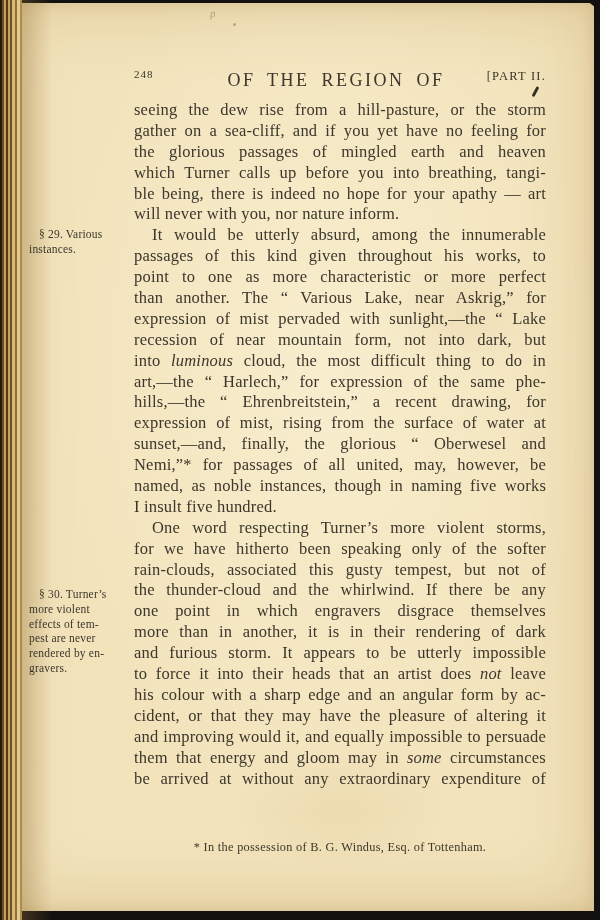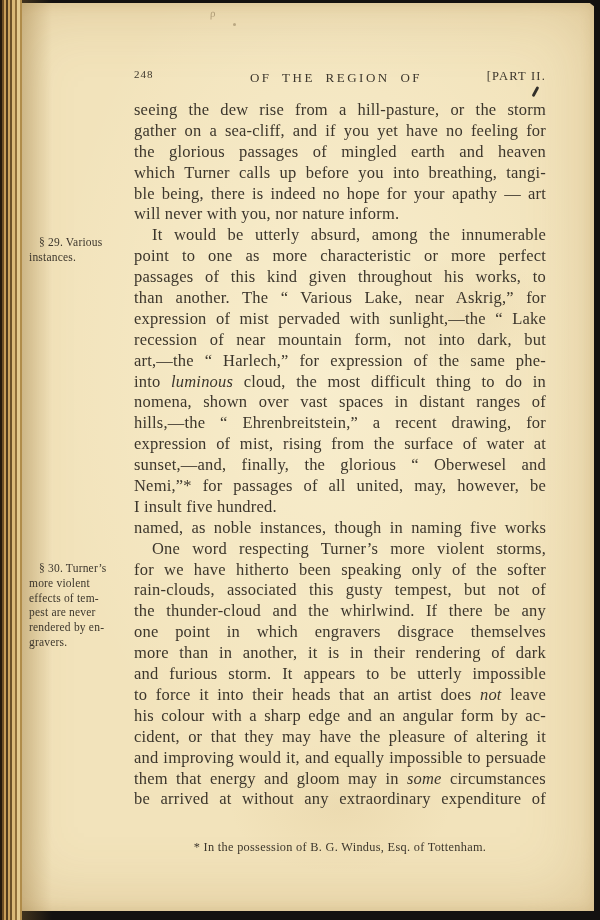--- a/index.html
+++ b/index.html
@@ -47,40 +47,40 @@
   .ink-tick{
     position:absolute;left:534px;top:83px;width:2.5px;height:11px;border-radius:2px;
     background:#33302a;transform:rotate(28deg);
   }
   .running-head{
     position:absolute;left:134px;width:412px;top:65px;height:20px;
   }
   .pagenum{position:absolute;left:0;top:0;font-size:11px;letter-spacing:1px;}
   .head-center{
     position:absolute;left:-8px;right:0;top:2px;text-align:center;
-    font-size:13px;letter-spacing:2.5px;word-spacing:5px;
+    font-size:18px;letter-spacing:2.5px;word-spacing:5px;
   }
   .head-right{position:absolute;right:0;top:1px;font-size:12.5px;letter-spacing:1.2px;}
   .body-text{
     position:absolute;left:134px;width:412px;top:97px;
     font-size:16.5px;letter-spacing:.2px;
   }
   .line{
     height:20.9px;line-height:20.9px;white-space:nowrap;
     text-align:justify;text-align-last:justify;text-justify:inter-word;
   }
   .line.short{text-align-last:left;}
   .para.indent .line:first-child{text-indent:18px;}
   .margin-note{
     position:absolute;left:29px;width:101px;
     font-size:11.5px;line-height:14.8px;letter-spacing:.2px;
   }
   .margin-note .mline:first-child{text-indent:10px;}
-  .note-0{top:224px;margin-top:8px;}
-  .note-1{top:558px;}
+  .note-0{top:224px;}
+  .note-1{top:584px;}
   .footnote{
     position:absolute;left:134px;width:412px;top:837px;
     font-size:12.3px;letter-spacing:.3px;text-align:center;
   }
 </style>
 </head>
 <body>
 
 <div class="scan">
   <div class="page">
@@ -114,34 +114,33 @@
         <div class="para">
           <div class="line">seeing the dew rise from a hill-pasture, or the storm</div>
           <div class="line">gather on a sea-cliff, and if you yet have no feeling for</div>
           <div class="line">the glorious passages of mingled earth and heaven</div>
           <div class="line">which Turner calls up before you into breathing, tangi-</div>
           <div class="line">ble being, there is indeed no hope for your apathy — art</div>
           <div class="line short">will never with you, nor nature inform.</div>
         </div>
         <div class="para indent">
           <div class="line">It would be utterly absurd, among the innumerable</div>
+          <div class="line">passages of this kind given throughout his works, to</div>
           <div class="line">point to one as more characteristic or more perfect</div>
-          <div class="line">passages of this kind given throughout his works, to</div>
           <div class="line">than another.  The “ Various Lake, near Askrig,” for</div>
           <div class="line">expression of mist pervaded with sunlight,—the “ Lake</div>
           <div class="line">recession of near mountain form, not into dark, but</div>
+          <div class="line">into <i>luminous</i> cloud, the most difficult thing to do in</div>
           <div class="line">art,—the “ Harlech,” for expression of the same phe-</div>
-          <div class="line">into <i>luminous</i> cloud, the most difficult thing to do in</div>
-          <div class="line">nomena, shown over vast spaces in distant ranges of</div>
           <div class="line">hills,—the “ Ehrenbreitstein,” a recent drawing, for</div>
           <div class="line">expression of mist, rising from the surface of water at</div>
           <div class="line">sunset,—and, finally, the glorious “ Oberwesel and</div>
           <div class="line">Nemi,”* for passages of all united, may, however, be</div>
+          <div class="line">named, as noble instances, though in naming five works</div>
           <div class="line short">I insult five hundred.</div>
-          <div class="line">named, as noble instances, though in naming five works</div>
         </div>
         <div class="para indent">
           <div class="line">One word respecting Turner’s more violent storms,</div>
           <div class="line">for we have hitherto been speaking only of the softer</div>
           <div class="line">rain-clouds, associated this gusty tempest, but not of</div>
           <div class="line">the thunder-cloud and the whirlwind.  If there be any</div>
           <div class="line">one point in which engravers disgrace themselves</div>
           <div class="line">more than in another, it is in their rendering of dark</div>
           <div class="line">and furious storm.  It appears to be utterly impossible</div>
           <div class="line">to force it into their heads that an artist does <i>not</i> leave</div>

